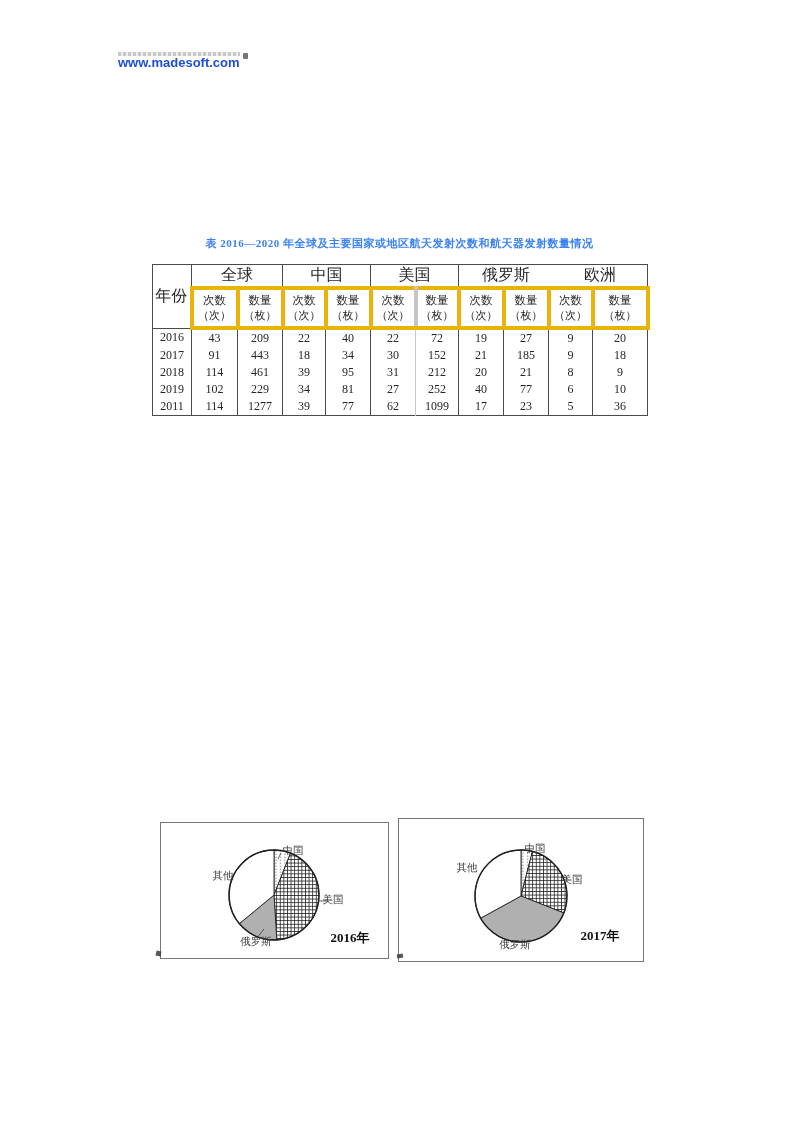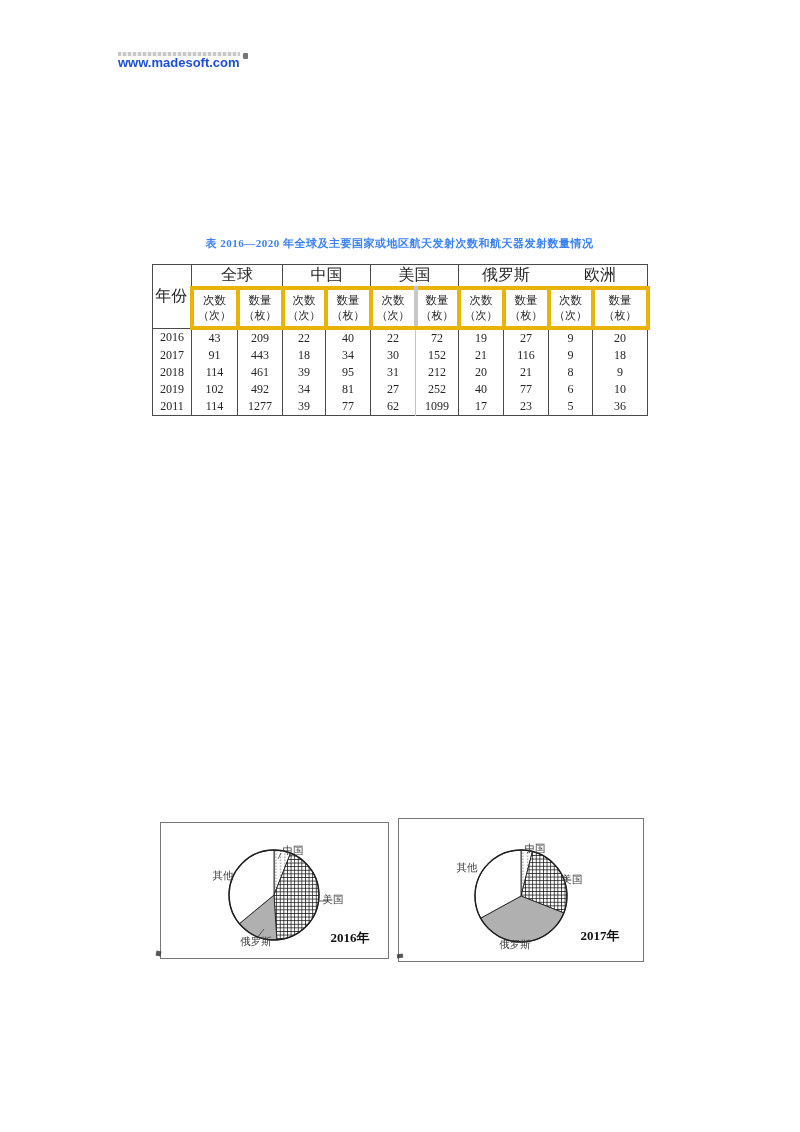--- a/index.html
+++ b/index.html
@@ -119,41 +119,41 @@
           </tr>
           <tr>
             <td>2017</td>
             <td>91</td>
             <td>443</td>
             <td>18</td>
             <td>34</td>
             <td class="faint-r">30</td>
             <td class="faint-l">152</td>
             <td>21</td>
-            <td>116</td>
+            <td>185</td>
             <td>9</td>
             <td>18</td>
           </tr>
           <tr>
             <td>2018</td>
             <td>114</td>
             <td>461</td>
             <td>39</td>
             <td>95</td>
             <td class="faint-r">31</td>
             <td class="faint-l">212</td>
             <td>20</td>
             <td>21</td>
             <td>8</td>
             <td>9</td>
           </tr>
           <tr>
             <td>2019</td>
             <td>102</td>
-            <td>492</td>
+            <td>229</td>
             <td>34</td>
             <td>81</td>
             <td class="faint-r">27</td>
             <td class="faint-l">252</td>
             <td>40</td>
             <td>77</td>
             <td>6</td>
             <td>10</td>
           </tr>
           <tr>

